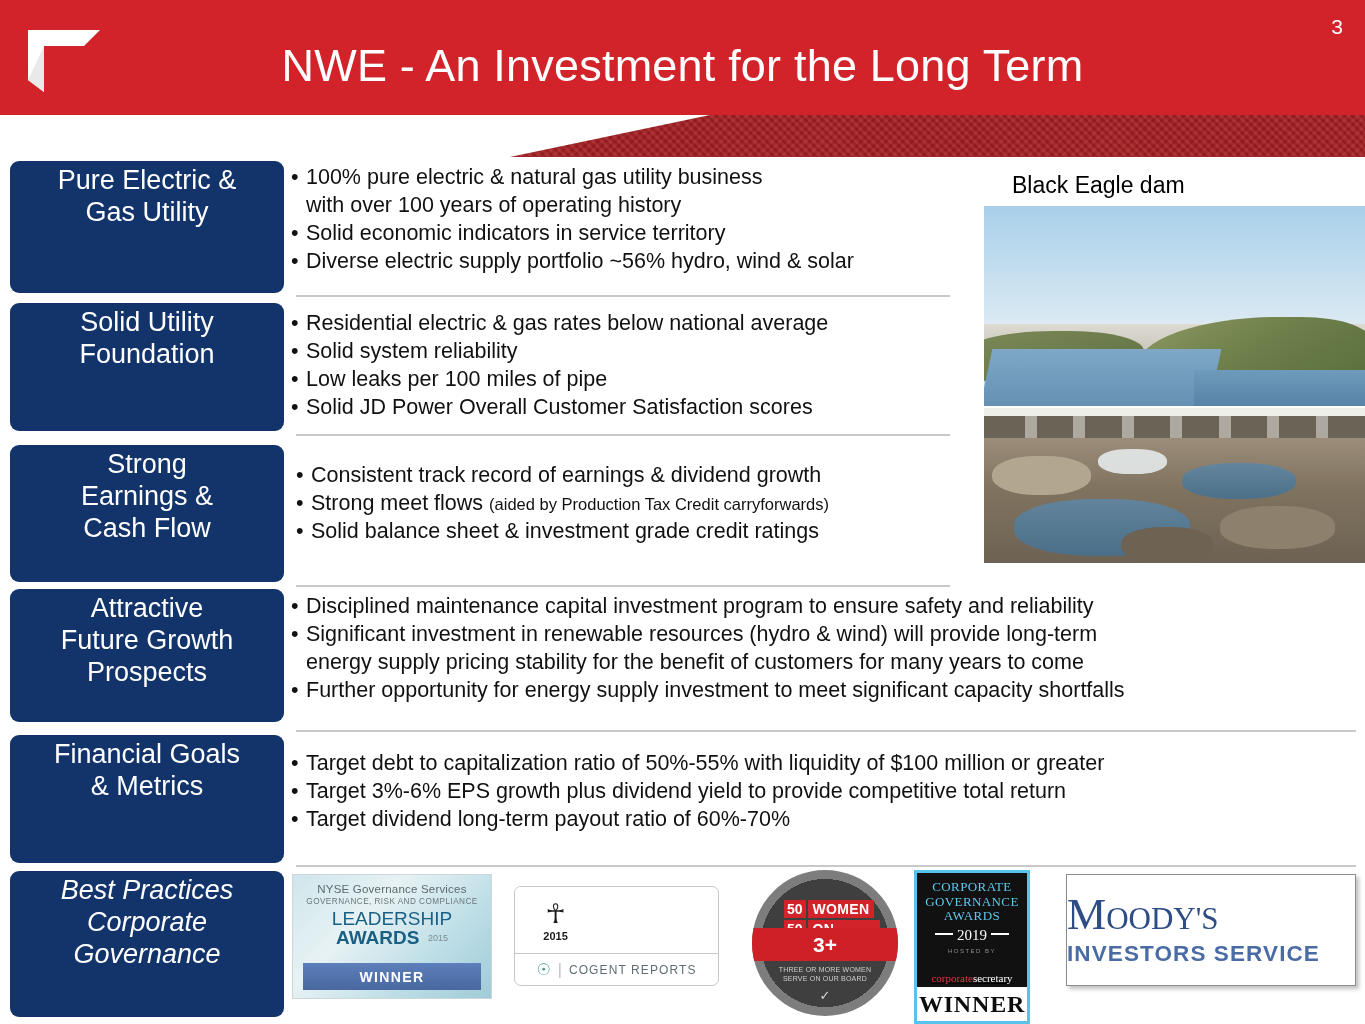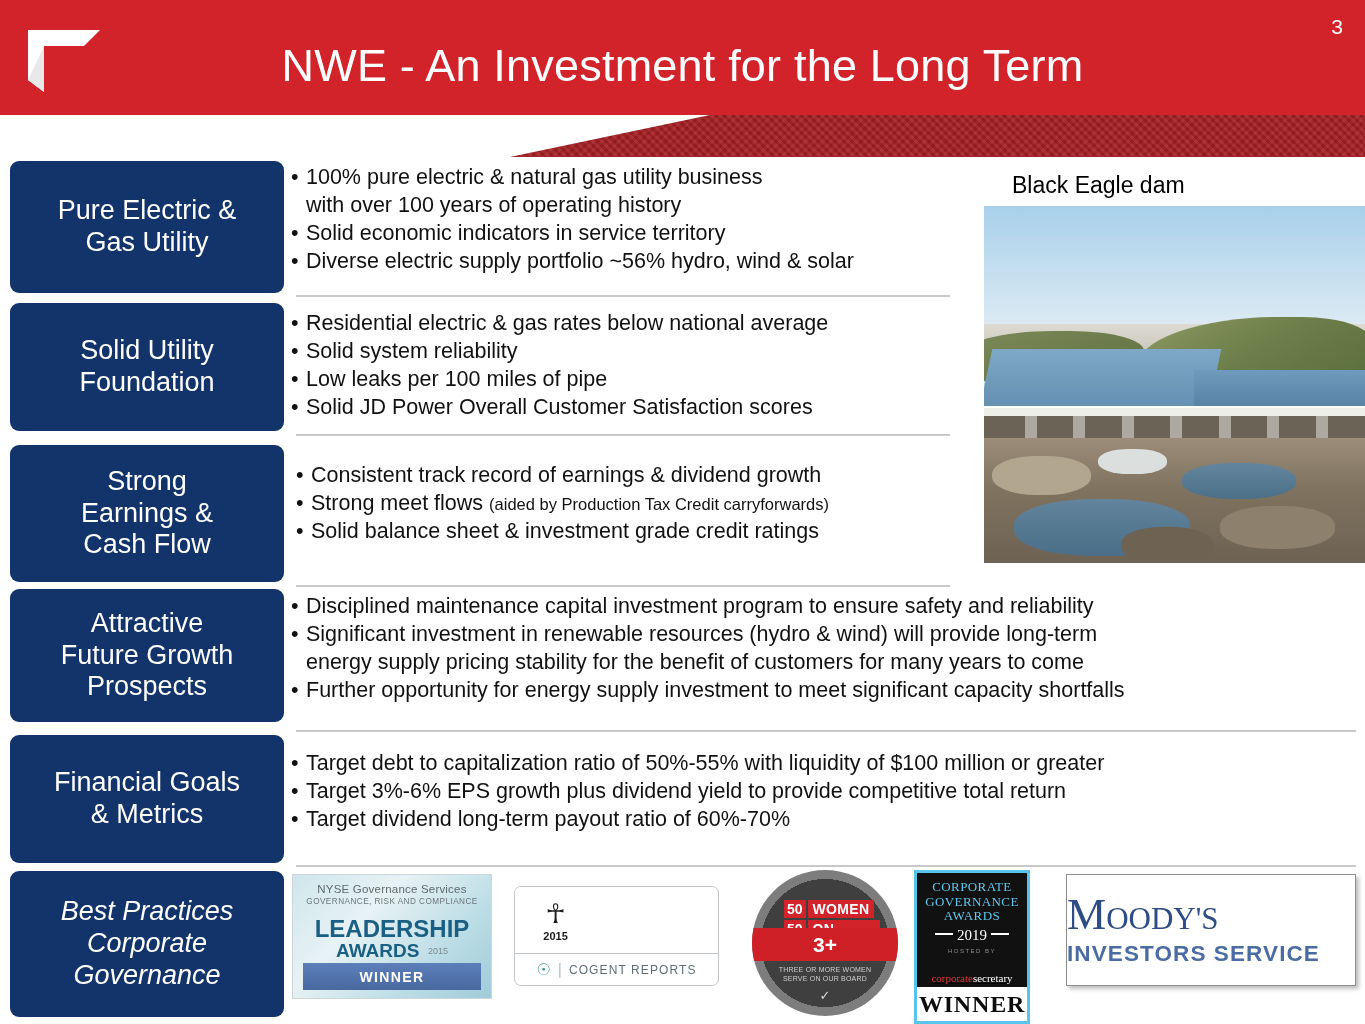--- a/index.html
+++ b/index.html
@@ -78,21 +78,20 @@
     width: 1365px;
   }
   .label-box {
     position: absolute;
     left: 10px;
     width: 274px;
     background: #13346b;
     border-radius: 9px;
     color: #ffffff;
     display: flex;
-    align-items: center;
     justify-content: center;
     text-align: center;
     font-size: 27px;
     line-height: 1.18;
     box-sizing: border-box;
     padding: 4px 6px;
   }
   .bullets {
     position: absolute;
     top: 0;
@@ -204,21 +203,21 @@
   
   #badge-nyse {
     left: 0; top: 4px; width: 200px; height: 125px;
     background: linear-gradient(135deg,#cfe6ec 0%, #e7f2f4 35%, #bcdde6 70%, #9fcbd8 100%);
     border: 1px solid #cdd6d8;
     text-align: center;
     overflow: hidden;
   }
   #badge-nyse .l1 { font-size: 11.5px; color: #5d6a6e; margin-top: 8px; letter-spacing: .2px; }
   #badge-nyse .l2 { font-size: 8.2px; color: #6a7679; letter-spacing: .45px; margin-top: 2px; }
-  #badge-nyse .l3 { font-size: 24px; font-weight: bold; color: #1a5f84; line-height: 1.02; margin-top: 11px; }
+  #badge-nyse .l3 { font-size: 19px; font-weight: normal; color: #1a5f84; line-height: 1.02; margin-top: 3px; }
   #badge-nyse .l4 { font-size: 19px; font-weight: bold; color: #1a5f84; line-height: 1.02; display:inline-block;}
   #badge-nyse .yr { font-size: 9px; color: #7b8b90; display:inline-block; vertical-align: 3px; margin-left:4px;}
   #badge-nyse .ribbon {
     position: absolute; left: 10px; right: 10px; bottom: 8px; height: 27px;
     background: linear-gradient(#5d7fba,#48689f);
     color: #fff; font-size: 14px; font-weight: bold; letter-spacing: 1.4px;
     display: flex; align-items: center; justify-content: center;
   }
 
   

